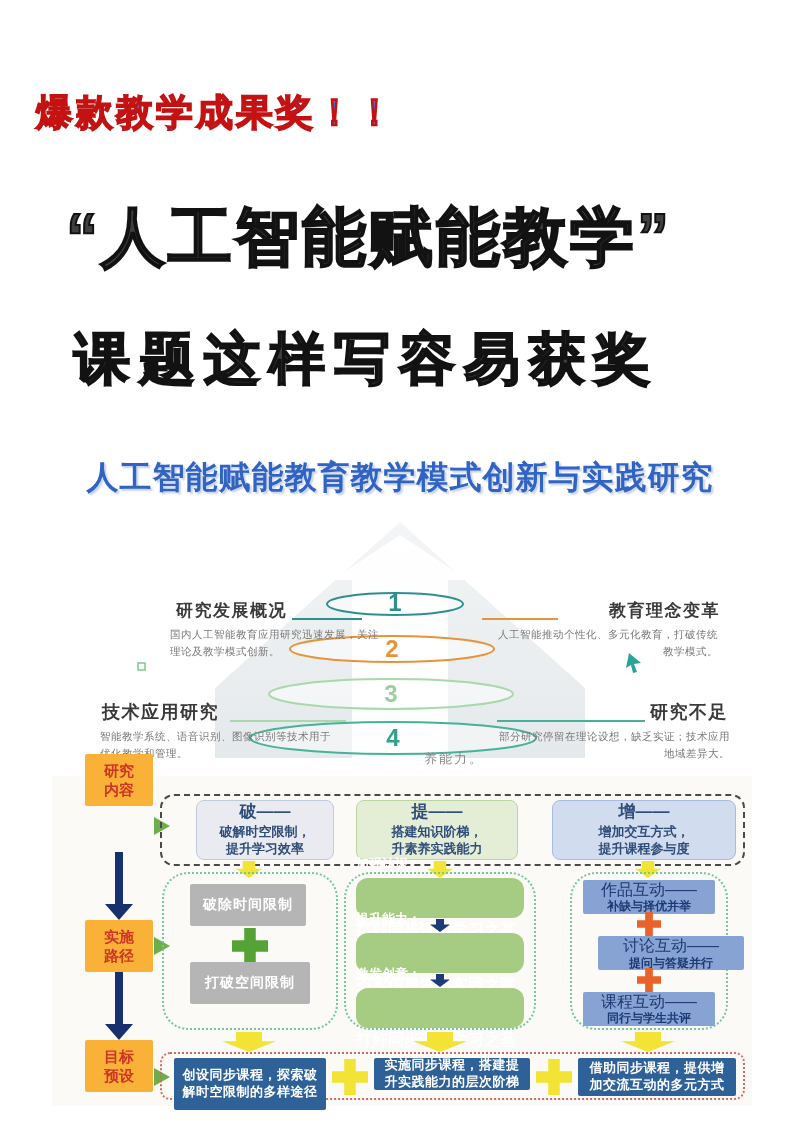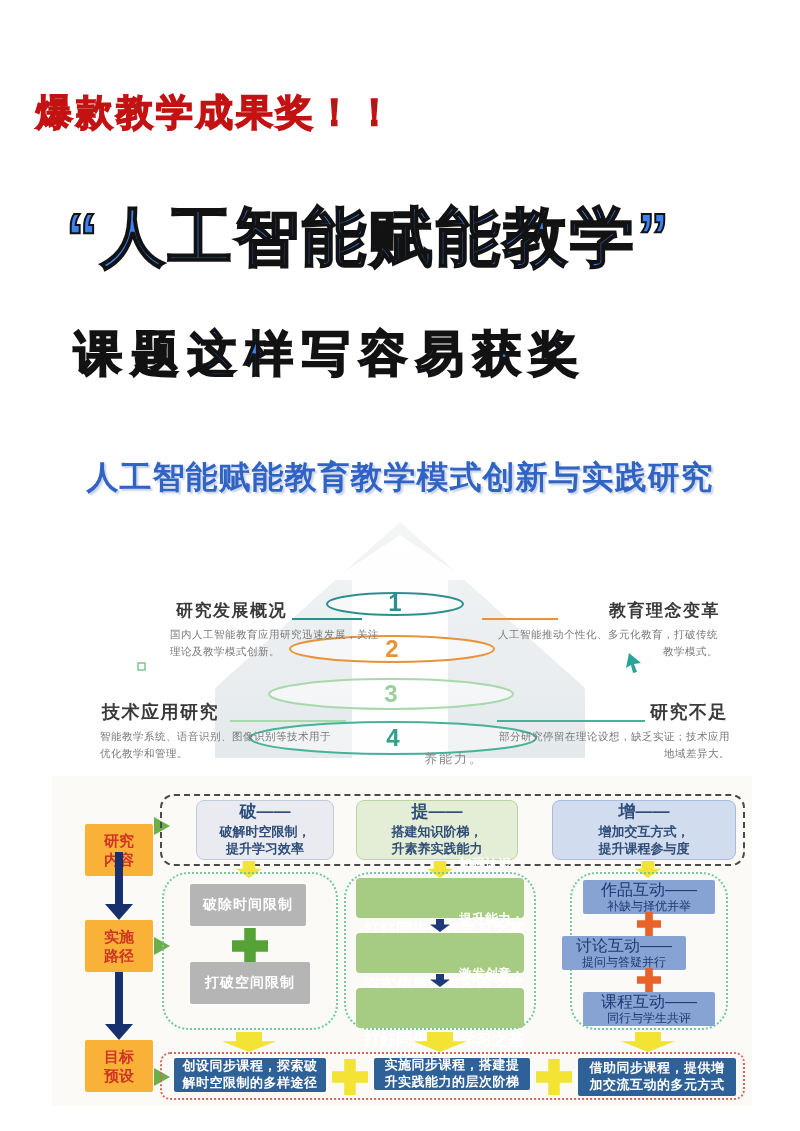--- a/index.html
+++ b/index.html
@@ -1,24 +1,24 @@
 <!DOCTYPE html>
 <html><head>
 <meta charset="utf-8">
 <style>
   html,body{margin:0;padding:0;}
   body{width:800px;height:1131px;position:relative;background:#ffffff;overflow:hidden;
        font-family:"Liberation Sans","DejaVu Sans",sans-serif;}
   .abs{position:absolute;}
 
-  .banner{left:36px;top:88px;font-size:37px;font-weight:900;color:#404040;
+  .banner{left:36px;top:88px;font-size:37px;font-weight:900;color:#3b82f6;
           letter-spacing:3px;-webkit-text-stroke:1.5px #c41111;}
-  .title{font-weight:900;color:#3b82f6;-webkit-text-stroke:2px #121212;}
+  .title{font-weight:900;color:#404040;-webkit-text-stroke:2px #121212;}
   .t1{left:66px;top:194px;font-size:64px;letter-spacing:3px;}
-  .t2{left:74px;top:322px;font-size:48px;letter-spacing:9px;}
+  .t2{left:74px;top:322px;font-size:56px;letter-spacing:9px;}
   .subtitle{left:0;top:456px;width:800px;text-align:center;font-size:32px;font-weight:800;
             color:#2f63c4;letter-spacing:1px;text-shadow:2px 2px 2px rgba(130,150,200,0.45);}
 
   .callout-heading{font-size:17px;font-weight:bold;color:#3a3a3a;letter-spacing:1.5px;}
   .callout-body{font-size:10.5px;color:#787878;line-height:1.6;letter-spacing:0.5px;}
   .underline{height:2px;}
   .stray{font-size:13px;color:#8a8a8a;letter-spacing:2px;}
 
   .flow-bg{background:#fbfaf7;}
   .rail-box{width:68px;height:52px;background:#f9b237;color:#cf3426;font-weight:800;font-size:15px;
@@ -35,28 +35,28 @@
   .st-b{background:#e4eed6;border:1px solid #bcd49e;border-radius:8px;}
   .st-c{background:#d2dcef;border:1px solid #a9bcdd;border-radius:8px;}
 
   .arrow-down{clip-path:polygon(26% 0,74% 0,74% 46%,100% 46%,50% 100%,0 46%,26% 46%);background:#f2e335;}
   .navy-arrow-down{clip-path:polygon(30% 0,70% 0,70% 42%,100% 42%,50% 100%,0 42%,30% 42%);background:#1f3a78;}
   .dotted-green{border:2px dotted #74c79e;border-radius:26px;box-sizing:border-box;}
   .dotted-red{border:2px dotted #d4695c;border-radius:10px;box-sizing:border-box;}
 
   .gray-box{background:#b5b5b5;color:#ffffff;font-weight:700;font-size:14px;letter-spacing:1px;
             display:flex;align-items:center;justify-content:center;border-radius:2px;}
-  .green-box{background:#a6cb82;color:#ffffff;border-radius:4px;display:flex;flex-direction:column;
-             align-items:flex-end;justify-content:center;text-align:center;gap:48px;}
+  .green-box{background:#a6cb82;color:#ffffff;border-radius:12px;display:flex;flex-direction:column;
+             align-items:flex-start;justify-content:center;text-align:center;gap:48px;}
   .green-box .l1{font-size:13px;font-weight:800;line-height:1.25;}
   .green-box .l2{font-size:16px;font-weight:700;line-height:1.25;}
   .blue-box{background:#87a3d3;color:#1c3a74;border-radius:2px;display:flex;flex-direction:column;
             align-items:center;justify-content:center;text-align:center;}
   .blue-box .l1{font-size:16px;font-weight:400;line-height:1.2;}
-  .blue-box .l2{font-size:12px;font-weight:400;line-height:1.2;}
+  .blue-box .l2{font-size:12px;font-weight:700;line-height:1.2;}
   .goal-box{background:#2f6199;color:#ffffff;border-radius:2px;display:flex;flex-direction:column;
             align-items:center;justify-content:center;text-align:center;}
   .goal-box .l{font-size:13px;font-weight:700;line-height:1.3;letter-spacing:0.5px;}
 
   .plus{clip-path:polygon(34% 0,66% 0,66% 34%,100% 34%,100% 66%,66% 66%,66% 100%,34% 100%,34% 66%,0 66%,0 34%,34% 34%);}
   .plus-green{background:#55a336;}
   .plus-orange{background:#e8622a;}
   .plus-yellow{background:#f2e335;}
 </style>
 </head>
@@ -101,21 +101,21 @@
 <div class="abs callout-body" style="left:100px;top:728px;width:232px;">智能教学系统、语音识别、图像识别等技术用于优化教学和管理。</div>
 
 <div class="abs callout-heading" style="left:528px;top:700px;width:200px;text-align:right;font-size:18px;">研究不足</div>
 <div class="abs underline" style="left:497px;top:720px;width:148px;background:#46b29a;"></div>
 <div class="abs callout-body" style="left:496px;top:728px;width:234px;text-align:right;">部分研究停留在理论设想，缺乏实证；技术应用地域差异大。</div>
 
 <div class="abs stray" style="left:424px;top:750px;">养能力。</div>
 
 <div class="abs flow-bg" style="left:52px;top:776px;width:700px;height:330px;"></div>
 
-<div class="abs rail-box" style="left:85px;top:824px;">
+<div class="abs rail-box" style="left:85px;top:754px;">
   <span>研究</span>
   <span>内容</span>
 </div>
 <div class="abs rail-box" style="left:85px;top:920px;">
   <span>实施</span>
   <span>路径</span>
 </div>
 <div class="abs rail-box" style="left:85px;top:1040px;">
   <span>目标</span>
   <span>预设</span>
@@ -172,36 +172,36 @@
 <div class="abs green-box" style="left:356px;top:988px;width:168px;height:40px;">
   <span class="l1">激发创意：</span>
   <span class="l2">打好同步课程学习之基</span>
 </div>
 
 <div class="abs blue-box" style="left:583px;top:880px;width:132px;height:34px;">
   <span class="l1">作品互动——</span>
   <span class="l2">补缺与择优并举</span>
 </div>
 <div class="abs plus plus-orange" style="left:637px;top:912px;width:24px;height:24px;"></div>
-<div class="abs blue-box" style="left:562px;top:936px;width:124px;height:34px;">
+<div class="abs blue-box" style="left:598px;top:936px;width:146px;height:34px;justify-content:space-between;">
   <span class="l1">讨论互动——</span>
   <span class="l2">提问与答疑并行</span>
 </div>
 <div class="abs plus plus-orange" style="left:637px;top:968px;width:24px;height:24px;"></div>
 <div class="abs blue-box" style="left:583px;top:992px;width:132px;height:34px;">
   <span class="l1">课程互动——</span>
   <span class="l2">同行与学生共评</span>
 </div>
 
 <div class="abs arrow-down" style="left:222px;top:1032px;width:54px;height:20px;"></div>
 <div class="abs arrow-down" style="left:413px;top:1032px;width:54px;height:20px;"></div>
 <div class="abs arrow-down" style="left:621px;top:1032px;width:54px;height:20px;"></div>
 
 <div class="abs dotted-red" style="left:160px;top:1052px;width:585px;height:48px;"></div>
-<div class="abs goal-box" style="left:174px;top:1058px;width:152px;height:34px;">
+<div class="abs goal-box" style="left:174px;top:1058px;width:152px;height:52px;">
   <span class="l">创设同步课程，探索破</span>
   <span class="l">解时空限制的多样途径</span>
 </div>
 <div class="abs plus plus-yellow" style="left:332px;top:1059px;width:36px;height:36px;"></div>
 <div class="abs goal-box" style="left:374px;top:1058px;width:156px;height:32px;">
   <span class="l">实施同步课程，搭建提</span>
   <span class="l">升实践能力的层次阶梯</span>
 </div>
 <div class="abs plus plus-yellow" style="left:536px;top:1059px;width:36px;height:36px;"></div>
 <div class="abs goal-box" style="left:578px;top:1058px;width:158px;height:38px;">

